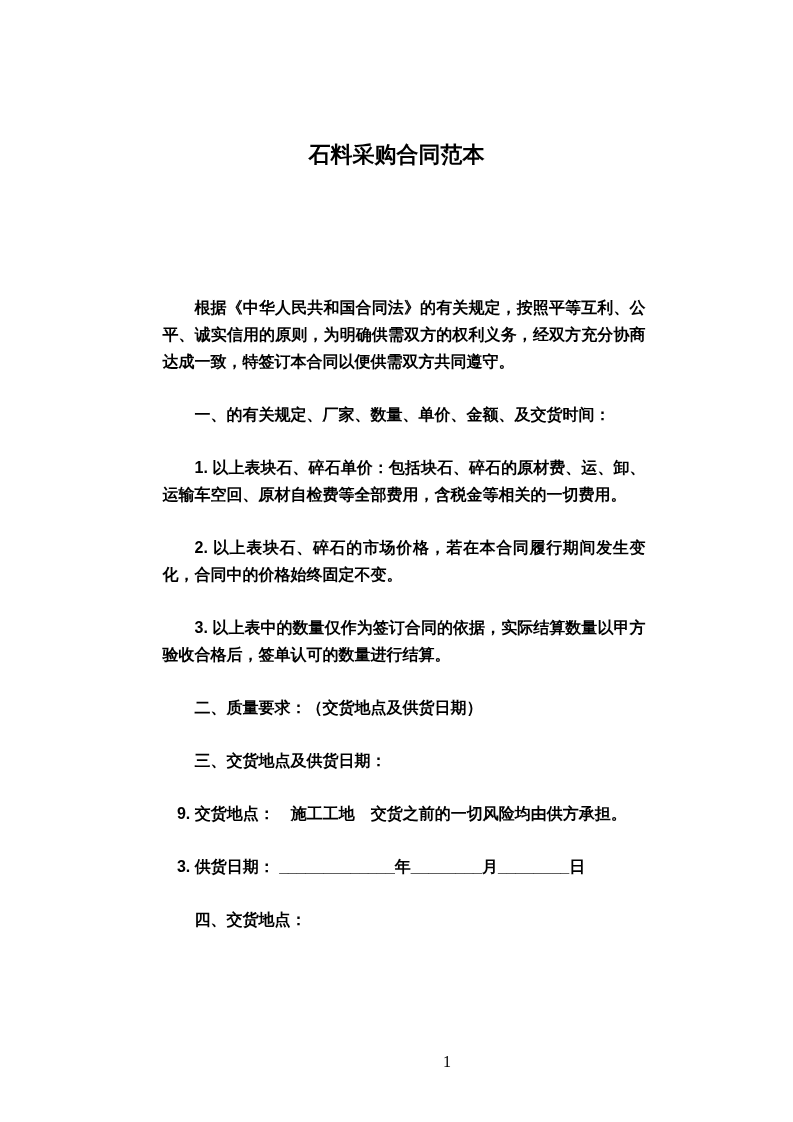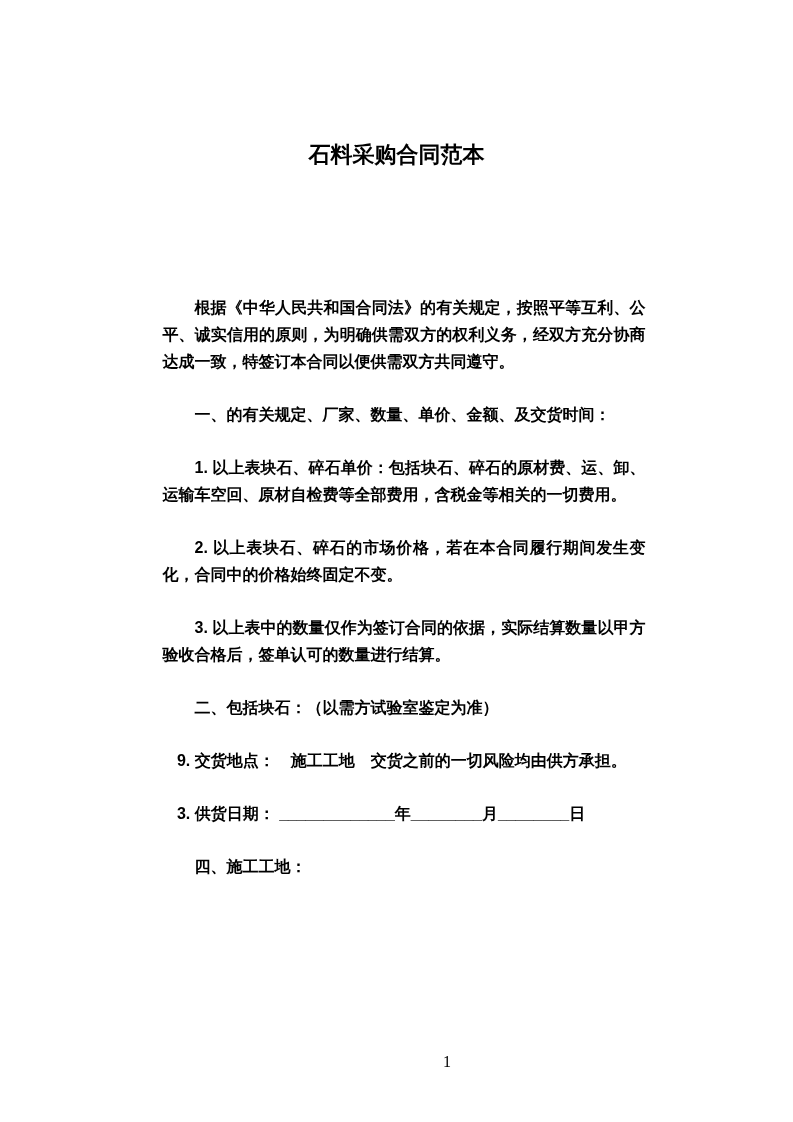--- a/index.html
+++ b/index.html
@@ -54,25 +54,26 @@
   <p class="para indent-2">根据《中华人民共和国合同法》的有关规定，按照平等互利、公平、诚实信用的原则，为明确供需双方的权利义务，经双方充分协商达成一致，特签订本合同以便供需双方共同遵守。</p>
 
   <p class="para indent-2">一、的有关规定、厂家、数量、单价、金额、及交货时间：</p>
 
   <p class="para indent-2">1. 以上表块石、碎石单价：包括块石、碎石的原材费、运、卸、运输车空回、原材自检费等全部费用，含税金等相关的一切费用。</p>
 
   <p class="para indent-2">2. 以上表块石、碎石的市场价格，若在本合同履行期间发生变化，合同中的价格始终固定不变。</p>
 
   <p class="para indent-2">3. 以上表中的数量仅作为签订合同的依据，实际结算数量以甲方验收合格后，签单认可的数量进行结算。</p>
 
-  <p class="para indent-2">二、包括块石：（以需方试验室鉴定为准）</p>
+  <p class="para indent-2">二、质量要求：（交货地点及供货日期）</p>
 
 
+  <p class="para indent-2">三、交货地点及供货日期：</p>
 
   <p class="para indent-1">9. 交货地点：　施工工地　交货之前的一切风险均由供方承担。</p>
 
   <p class="para indent-1">3. 供货日期： _____________年________月________日</p>
 
-  <p class="para indent-2">四、施工工地：</p>
+  <p class="para indent-2">四、交货地点：</p>
 
   <div class="page-number">1</div>
 
 </div>
 
 </body></html>

